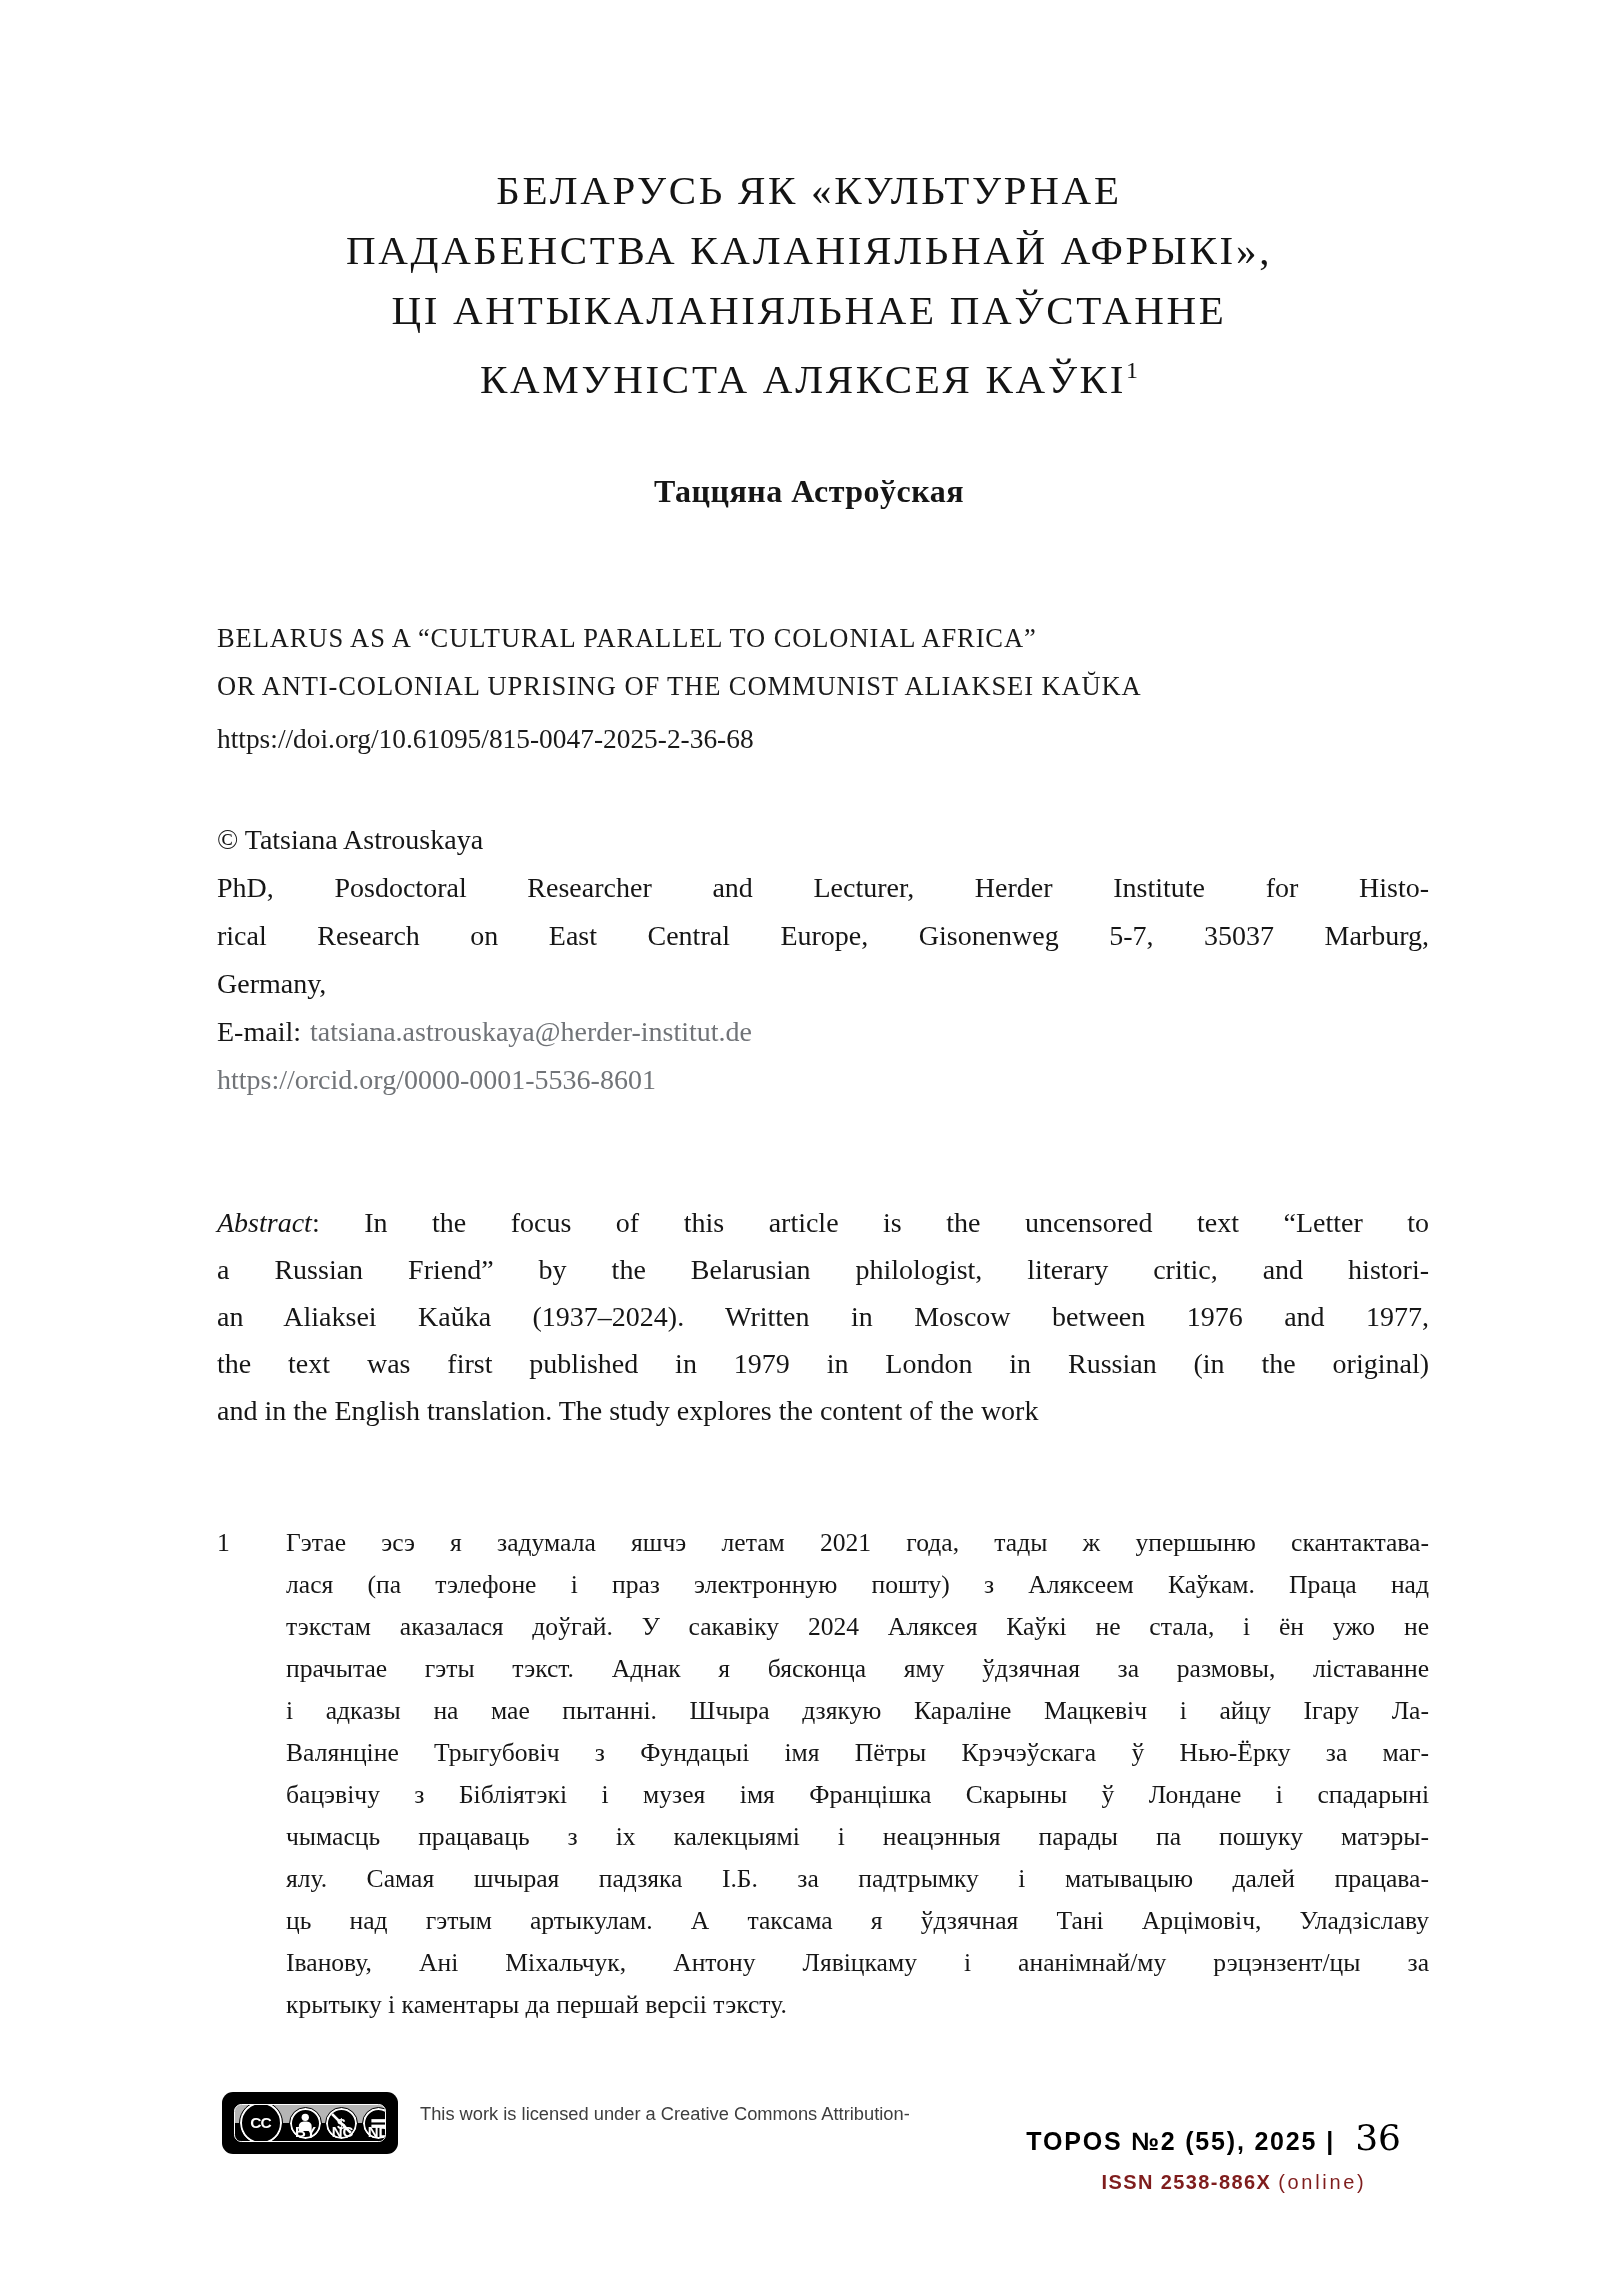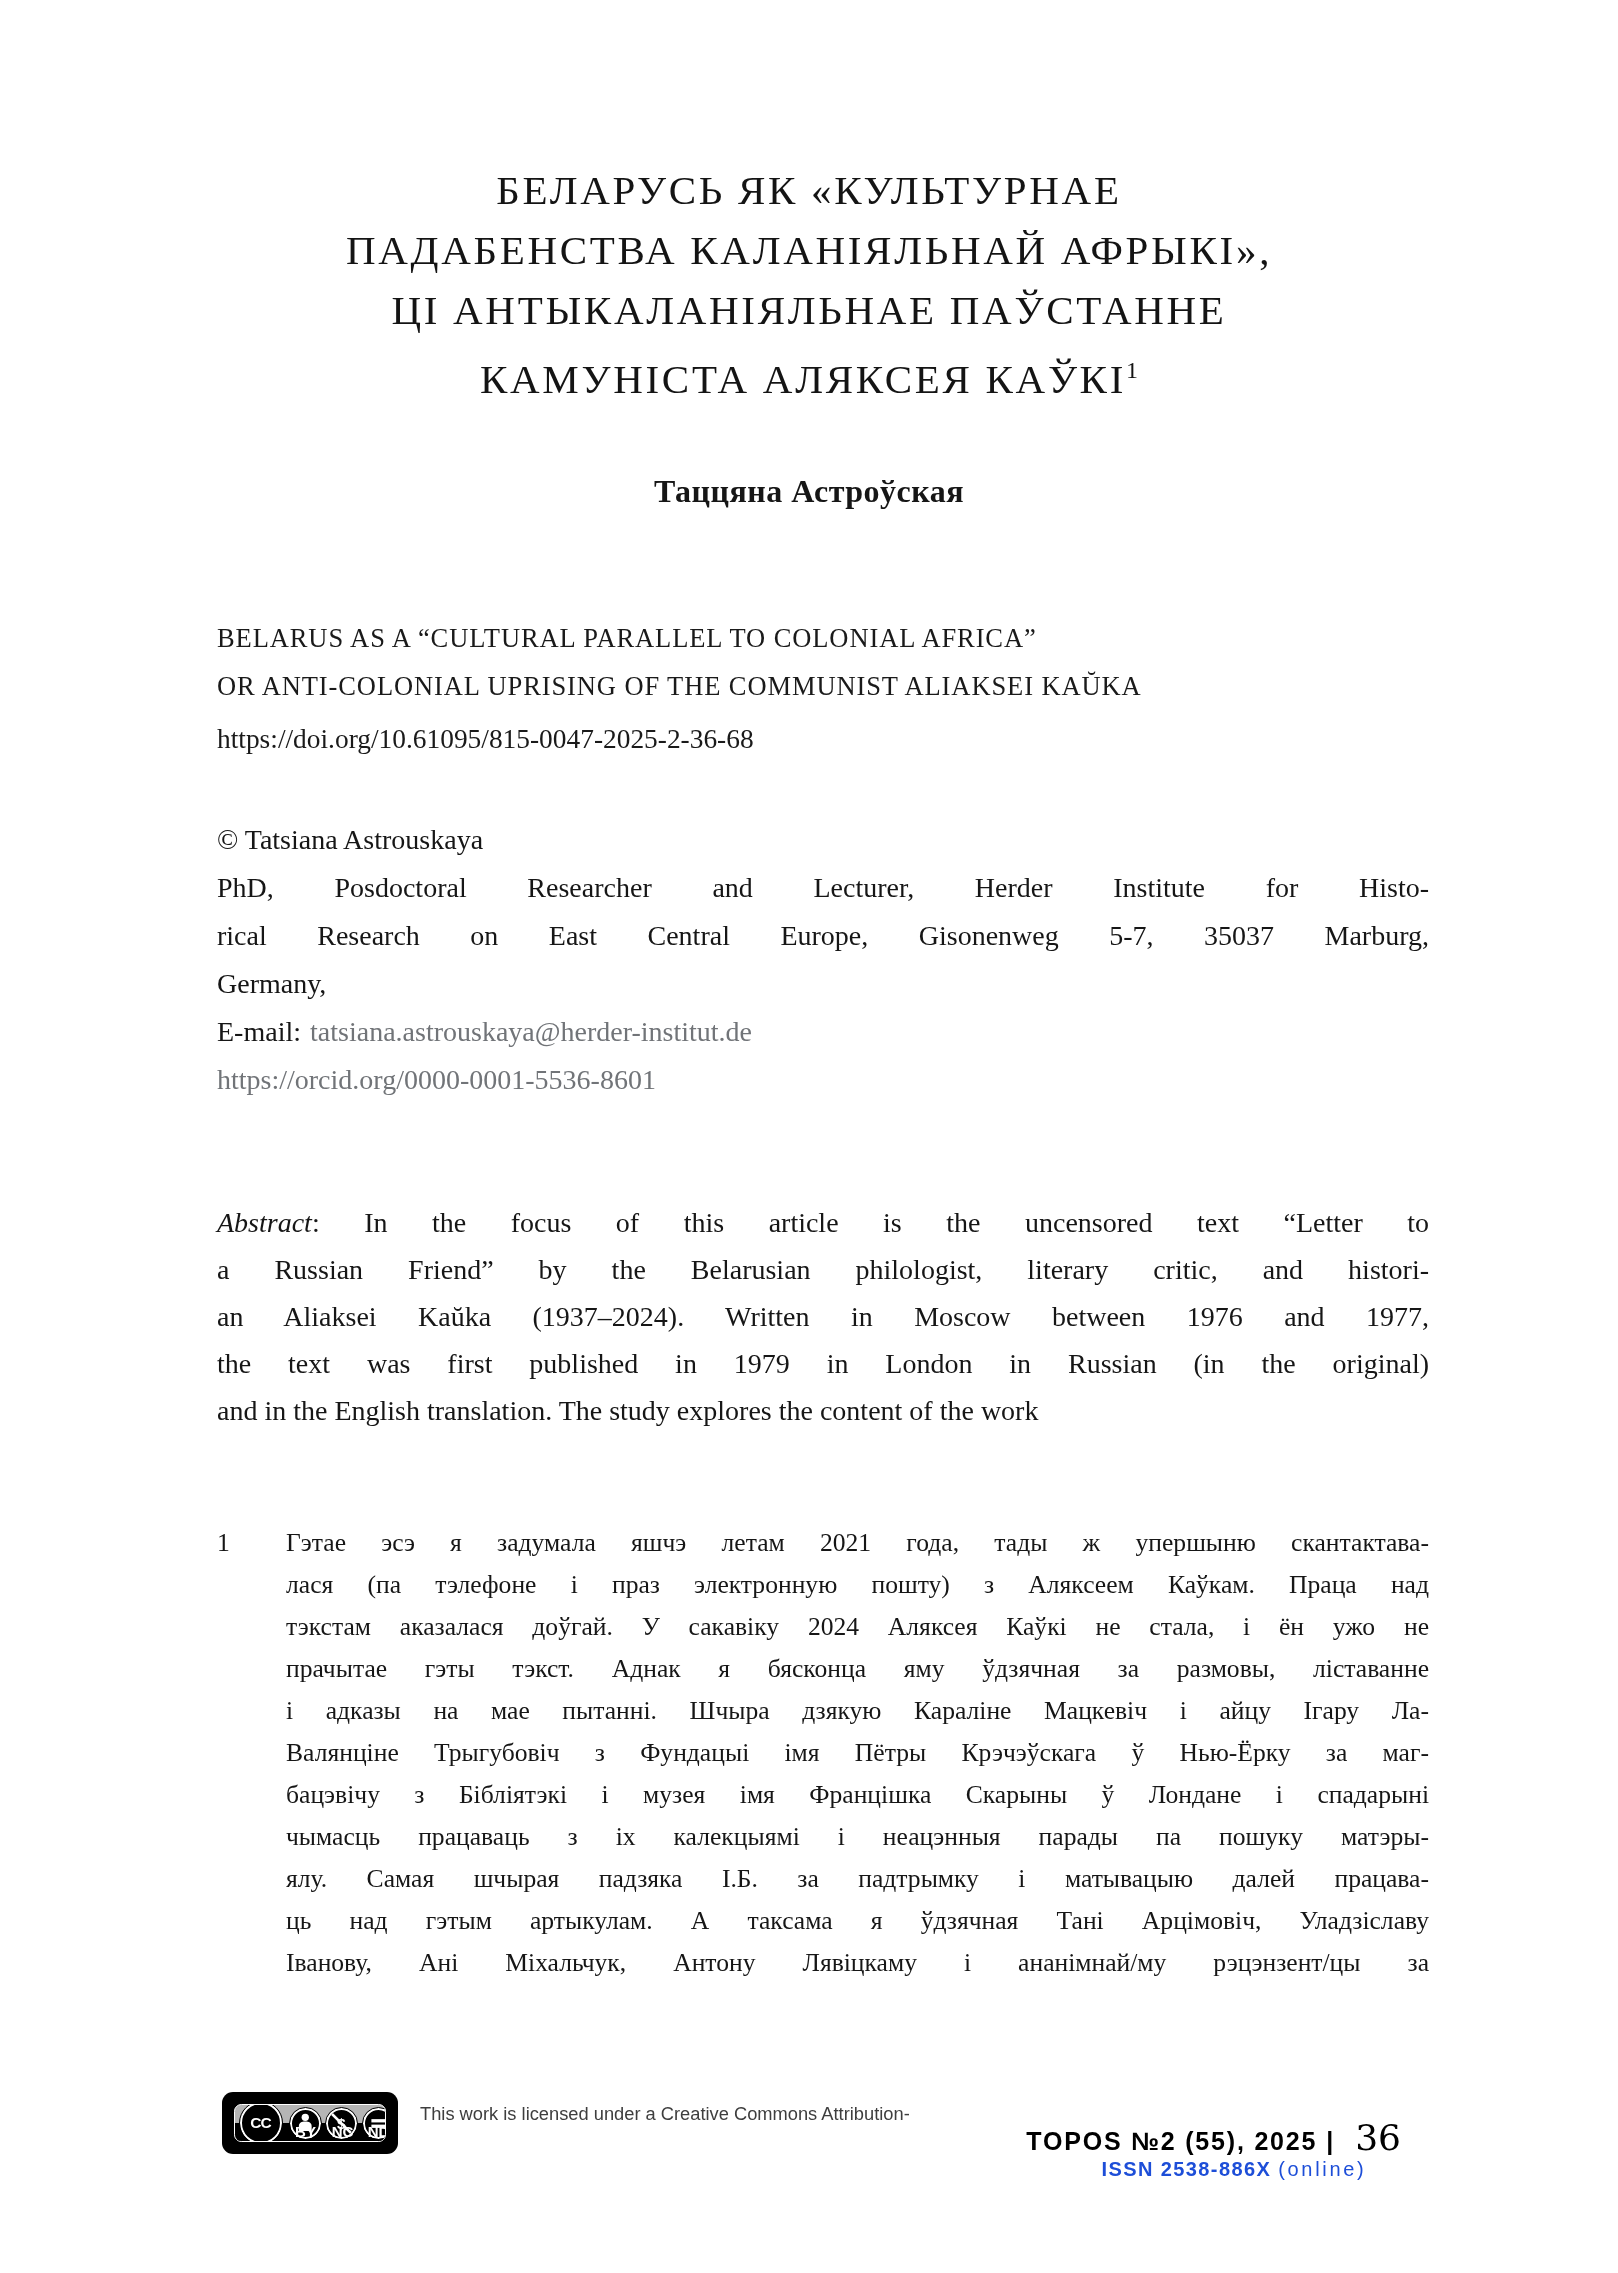--- a/index.html
+++ b/index.html
@@ -227,24 +227,24 @@
     color: #000;
   }
   .page-number {
     font-family: "DejaVu Serif", serif;
     font-size: 36px;
     font-weight: 400;
     color: #000;
     margin-left: 12.8px;
   }
   .issn-line {
-    margin-top: 0;
+    margin-top: 13px;
     font-family: "Liberation Sans", sans-serif;
     font-size: 20px;
-    color: #1d4ed8;
+    color: #7f1d1d;
     letter-spacing: 1.4px;
   }
   .issn-bold { font-weight: 700; }
   .issn-light { font-weight: 400; letter-spacing: 2.7px; }
 </style>
 </head>
 <body>
 
 <div class="page">
 
@@ -294,20 +294,21 @@
       <div class="jline">лася (па тэлефоне і праз электронную пошту) з Аляксеем Каўкам. Праца над</div>
       <div class="jline">тэкстам аказалася доўгай. У сакавіку 2024 Аляксея Каўкі не стала, і ён ужо не</div>
       <div class="jline">прачытае гэты тэкст. Аднак я бясконца яму ўдзячная за размовы, ліставанне</div>
       <div class="jline">і адказы на мае пытанні. Шчыра дзякую Караліне Мацкевіч і айцу Ігару Ла-</div>
       <div class="jline">Валянціне Трыгубовіч з Фундацыі імя Пётры Крэчэўскага ў Нью-Ёрку за маг-</div>
       <div class="jline">бацэвічу з Бібліятэкі і музея імя Францішка Скарыны ў Лондане і спадарыні</div>
       <div class="jline">чымасць працаваць з іх калекцыямі і неацэнныя парады па пошуку матэры-</div>
       <div class="jline">ялу. Самая шчырая падзяка І.Б. за падтрымку і матывацыю далей працава-</div>
       <div class="jline">ць над гэтым артыкулам. А таксама я ўдзячная Тані Арцімовіч, Уладзіславу</div>
       <div class="jline">Іванову, Ані Міхальчук, Антону Лявіцкаму і ананімнай/му рэцэнзент/цы за</div>
+      <div class="lline">крытыку і каментары да першай версіі тэксту.</div>
     </div>
   </div>
 
   <div class="cc-badge">
     <div class="cc-badge-inner">
       <div class="cc-strip"></div>
       <div class="cc-main-circle">CC</div>
       <div class="cc-sm by">
         <svg width="26.5" height="26.5" viewBox="0 0 29 29">
           <circle cx="14.5" cy="8" r="4" fill="#fff"></circle>

